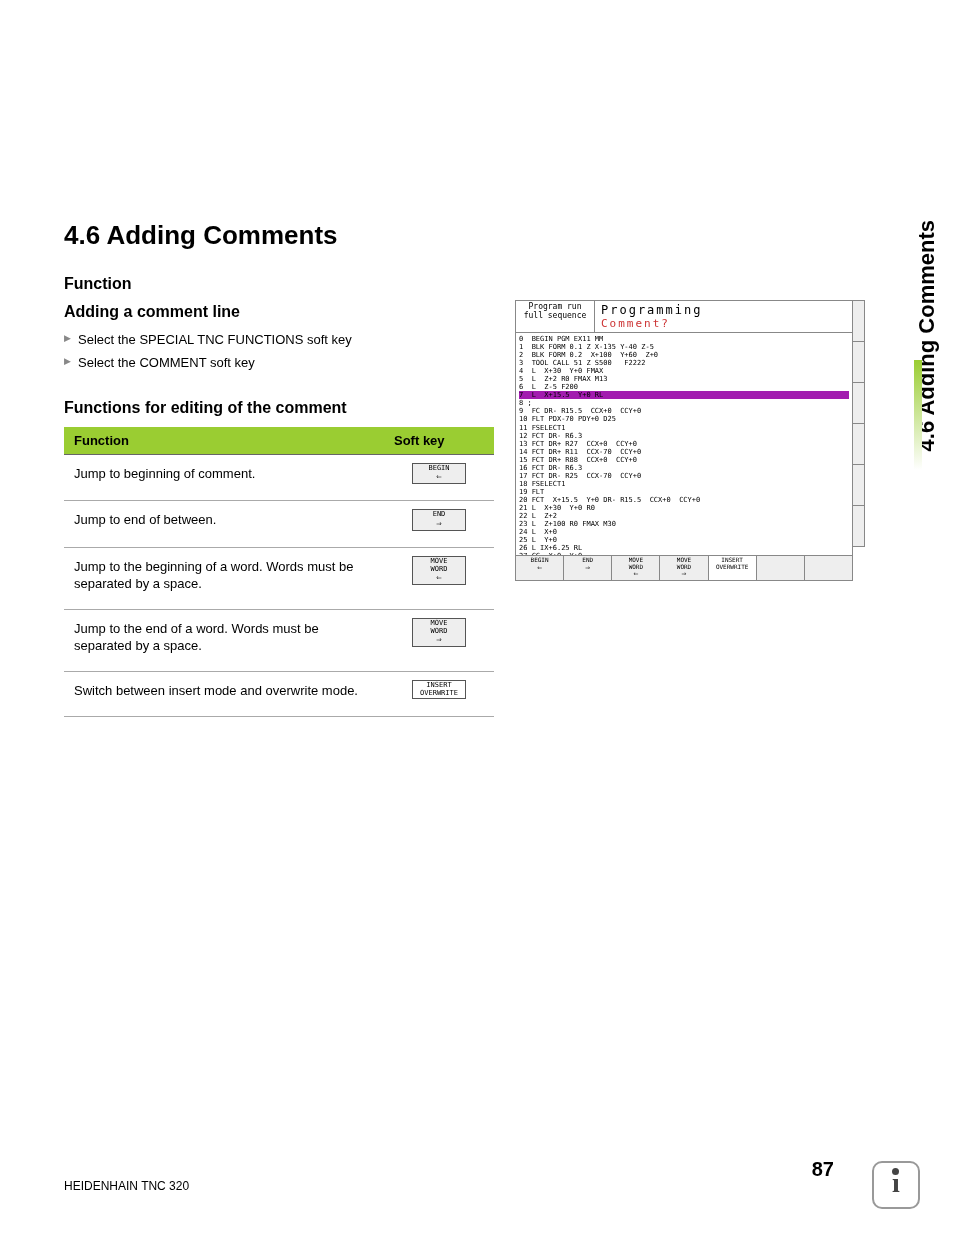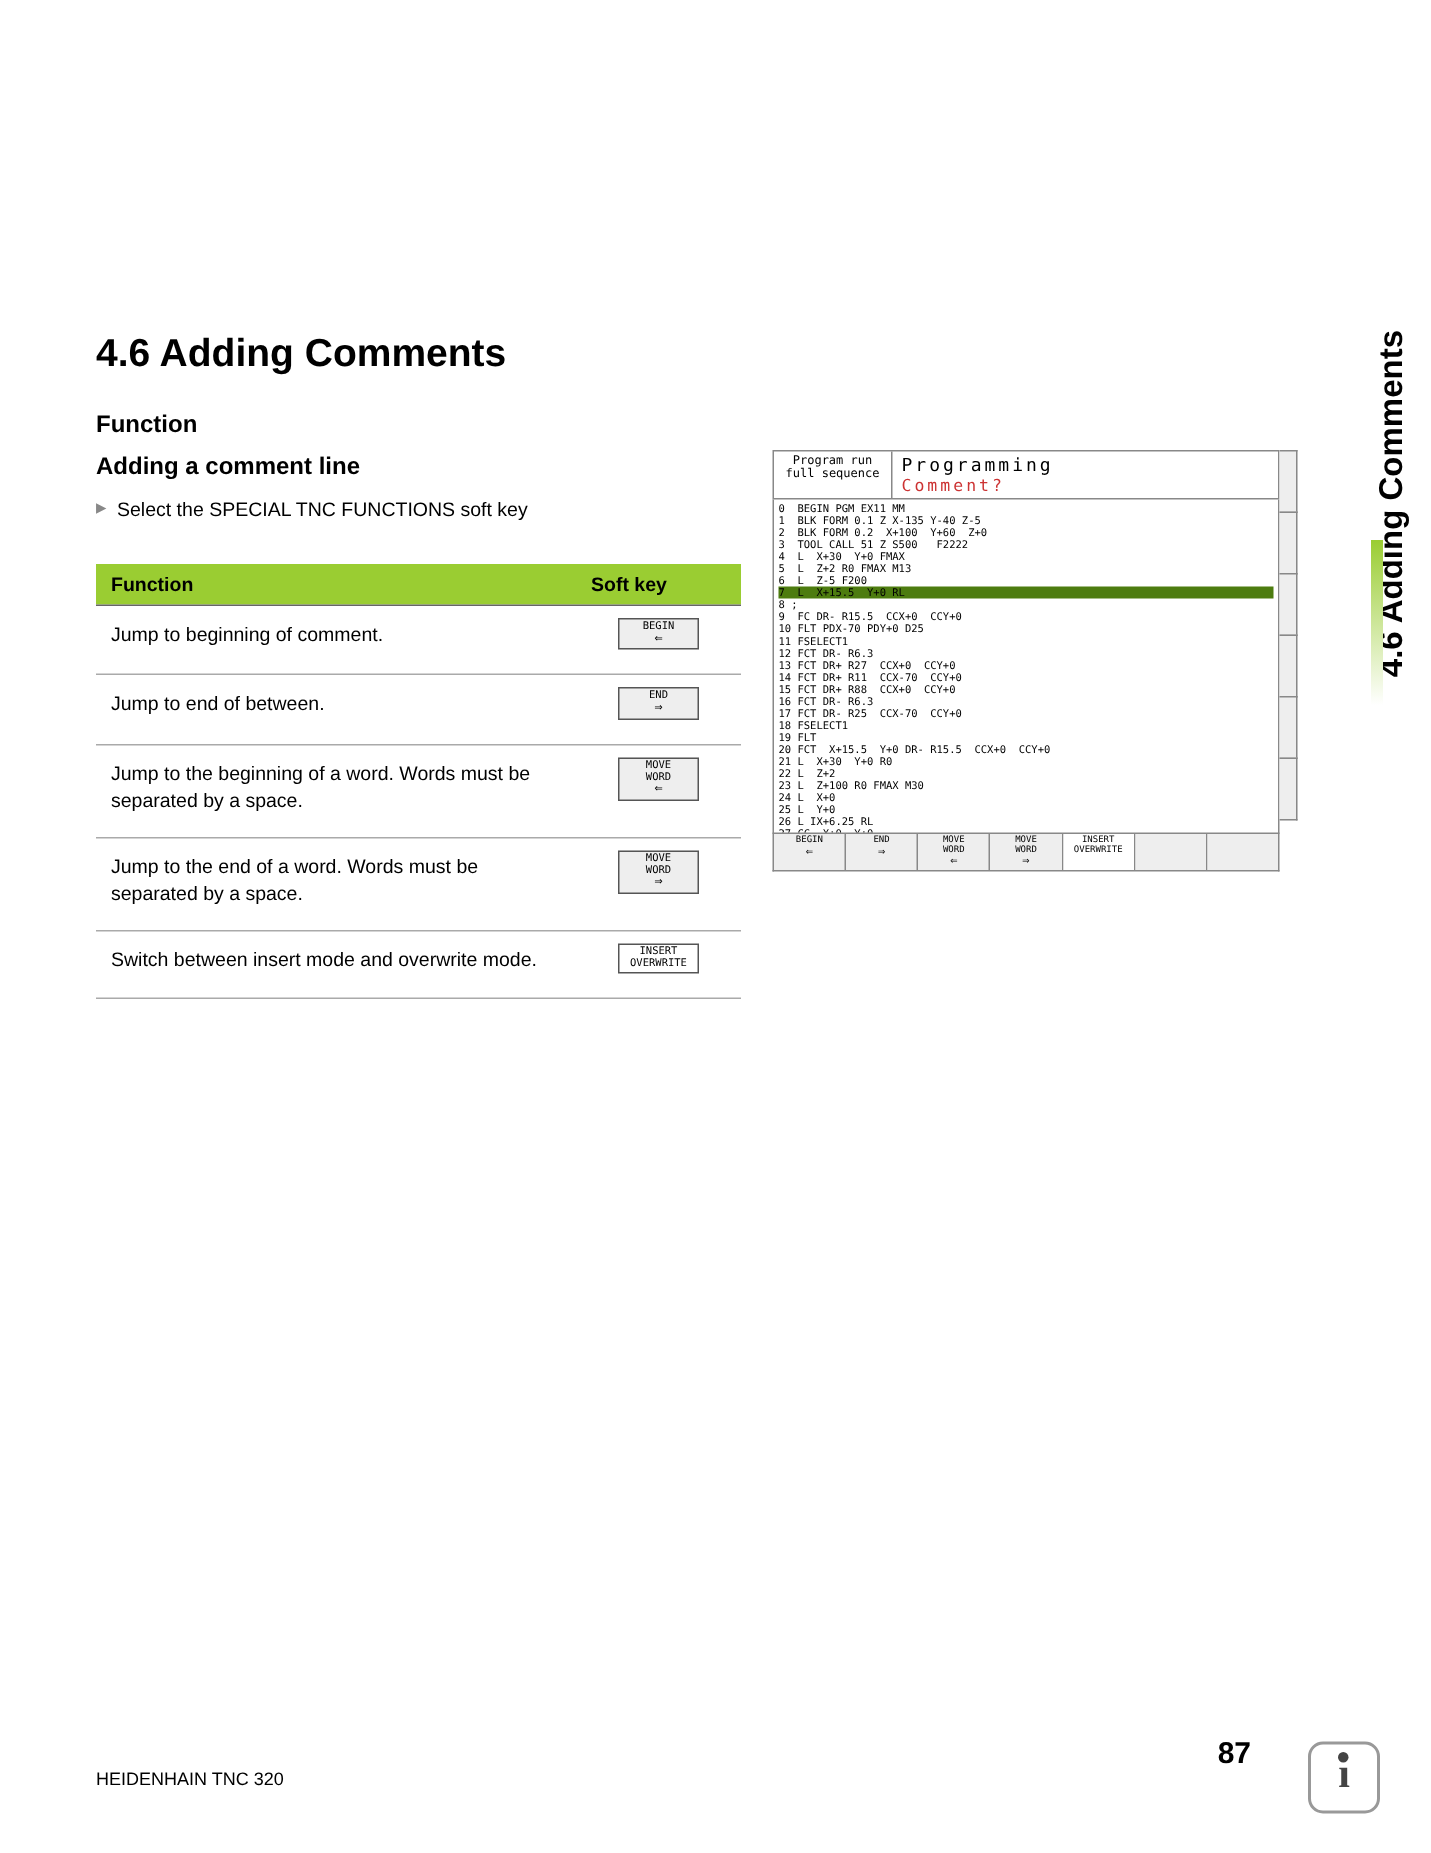--- a/index.html
+++ b/index.html
@@ -127,21 +127,21 @@
     border-top: none;
     font-family: monospace;
     font-size: 7px;
     line-height: 1.15;
     white-space: pre;
     padding: 2px 3px;
     height: 218px;
     overflow: hidden;
   }
   .scr-code .hl {
-    background: #4d7c0f;
+    background: #a21caf;
     display: inline-block;
     width: 100%;
   }
   .scr-side {
     position: absolute;
     right: -12px;
     top: 0;
     width: 12px;
     height: 246px;
     display: flex;
@@ -237,22 +237,24 @@
 
 <div class="page">
   <h1 class="section-title">4.6  Adding Comments</h1>
 
   <div class="left-col">
     <h2 class="sub">Function</h2>
 
     <h2 class="sub">Adding a comment line</h2>
     <ul class="steps">
       <li>Select the SPECIAL TNC FUNCTIONS soft key</li>
+      <li>Select the COMMENT soft key</li>
     </ul>
 
+    <h2 class="sub">Functions for editing of the comment</h2>
     <table class="fn">
       <thead>
         <tr>
           <th>Function</th>
           <th>Soft key</th>
         </tr>
       </thead>
       <tbody id="fn-body">
           <tr>
             <td>Jump to beginning of comment.</td>

